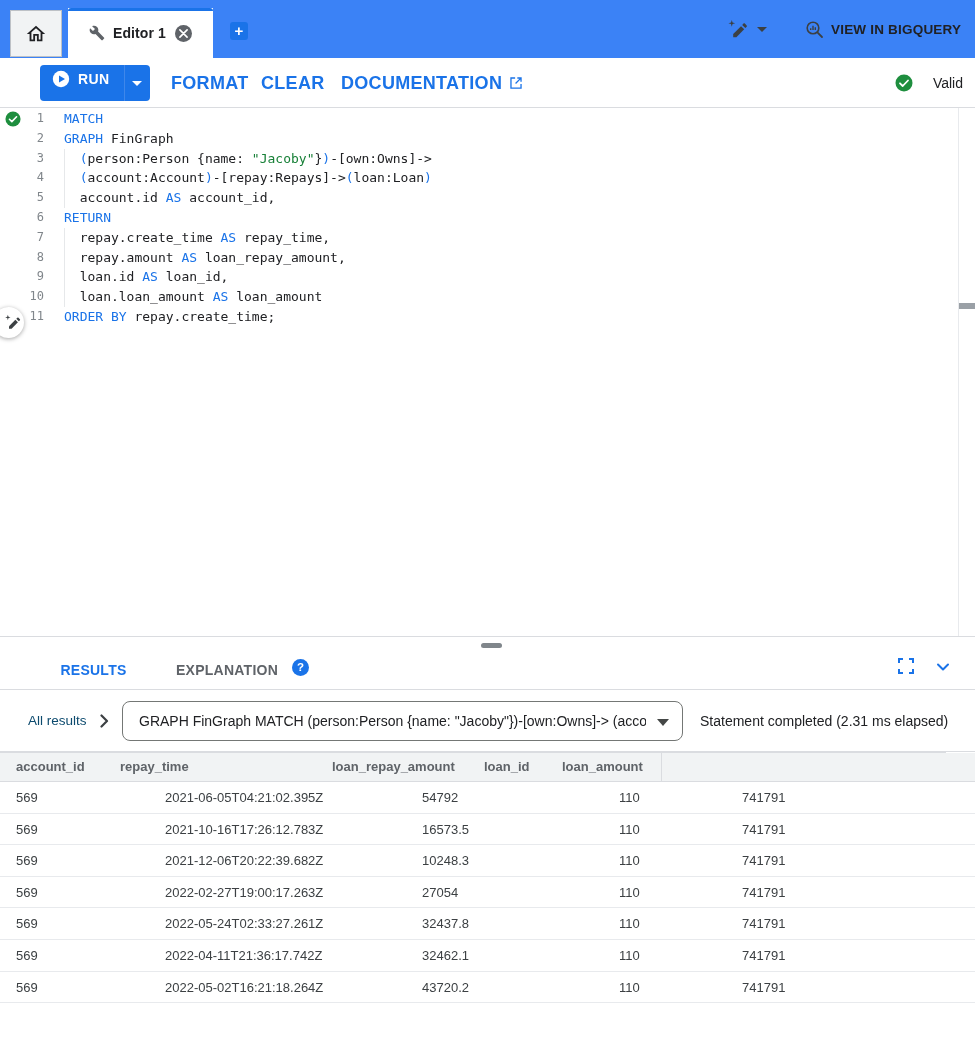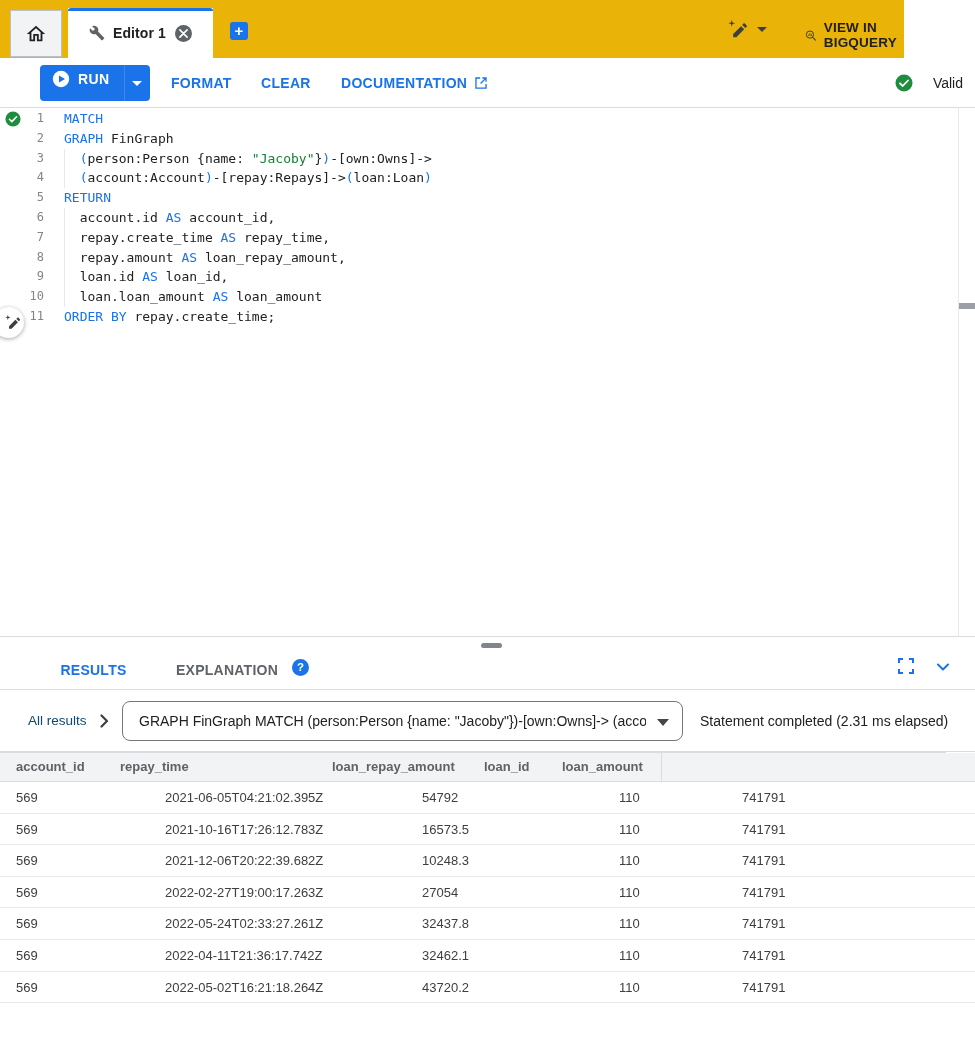--- a/index.html
+++ b/index.html
@@ -1,21 +1,21 @@
 <!DOCTYPE html>
 <html><head>
 <meta charset="utf-8">
 <style>
   * { margin:0; padding:0; box-sizing:border-box; }
   html,body { width:975px; height:1044px; background:#fff; overflow:hidden;
     font-family:"Liberation Sans", sans-serif; color:#202124; }
   #app { position:relative; width:975px; height:1044px; background:#fff; }
 
   
-  #tabbar { position:absolute; top:0; left:0; width:904px; height:58px; background:#eab308; }
+  #tabbar { position:absolute; top:0; left:0; width:975px; height:58px; background:#3b82f6; }
   #home-btn { position:absolute; left:10px; top:10px; width:52px; height:47px;
     background:#f1f3f4; border:1px solid #bdc1c6; display:flex; align-items:center; justify-content:center; cursor:pointer; }
   #editor-tab { position:absolute; left:68px; top:8px; width:145px; height:50px; background:#fff;
     display:flex; align-items:center; padding-left:21px; cursor:pointer; }
   #editor-tab::before { content:""; position:absolute; top:0; left:0; right:0; height:3px; background:#1a73e8; border-radius:3px 3px 0 0; }
   #editor-tab .tab-label { font-size:14px; font-weight:700; margin-left:8px; letter-spacing:.1px; }
   .close-circle { width:17px; height:17px; border-radius:50%; background:#5f6368; margin-left:9px;
     display:flex; align-items:center; justify-content:center; }
   #add-tab { position:absolute; left:230px; top:22px; width:18px; height:18px; background:#1a73e8;
     border-radius:3px; color:#fff; font-size:15px; font-weight:700; line-height:17px; text-align:center; cursor:pointer; }
@@ -24,21 +24,21 @@
   #view-bq { position:absolute; left:805px; top:20px; display:flex; align-items:center; cursor:pointer; }
   #view-bq span { font-size:13.5px; font-weight:600; letter-spacing:.2px; margin-left:7px; color:#202124; }
 
   
   #toolbar { position:absolute; top:58px; left:0; width:975px; height:50px; background:#fff; border-bottom:1px solid #dadce0; }
   #run-btn { position:absolute; left:40px; top:7px; height:36px; display:flex; border-radius:4px; overflow:hidden; cursor:pointer; }
   #run-main { background:#1a73e8; color:#fff; display:flex; align-items:center; padding:0 14px 8px 12px; font-size:14px; font-weight:600; letter-spacing:.4px; }
   #run-main span { margin-left:8px; }
   #run-caret { background:#1a73e8; border-left:1px solid #3f87ea; width:26px; display:flex; align-items:center; justify-content:center; }
   #run-caret .caret-down { border-top-color:#fff; margin-left:0; }
-  .text-btn { position:absolute; top:7px; height:36px; line-height:36px; color:#1a73e8; font-size:14px;
+  .text-btn { position:absolute; top:7px; height:36px; line-height:36px; color:#1a73e8; font-size:18px;
     font-weight:600; letter-spacing:.3px; cursor:pointer; display:flex; align-items:center; }
   #format-btn { left:171px; } #clear-btn { left:261px; } #doc-btn { left:341px; }
   #doc-btn svg { margin-left:7px; }
   #valid-box { position:absolute; right:12px; top:7px; height:36px; display:flex; align-items:center; }
   #valid-box span { font-size:14px; margin-left:20px; color:#202124; }
 
   
   #editor { position:absolute; top:108px; left:0; width:975px; height:529px; background:#fff; border-bottom:1px solid #dadce0; }
   #gutter { position:absolute; left:0; top:1px; width:58px; }
   .gutter-num { height:19.8px; line-height:19.8px; text-align:right; padding-right:14px;
@@ -179,22 +179,22 @@
       </div>
     <svg id="gutter-check" width="16" height="16" viewBox="0 0 18 18">
         <circle cx="9" cy="9" r="8.5" fill="#1e8e3e"></circle>
         <path d="M5 9.3l2.7 2.7L13 6.5" stroke="#fff" stroke-width="1.8" fill="none" stroke-linecap="round" stroke-linejoin="round"></path>
       </svg>
     <div id="code-area">
         <div class="code-line"><span class="tok-kw">MATCH</span></div>
         <div class="code-line"><span class="tok-kw">GRAPH</span><span class="tok-pl"> FinGraph</span></div>
         <div class="code-line guide"><span class="tok-pl">  </span><span class="tok-pr">(</span><span class="tok-pl">person:Person {name: </span><span class="tok-str">"Jacoby"</span><span class="tok-pl">}</span><span class="tok-pr">)</span><span class="tok-pl">-[own:Owns]-&gt;</span></div>
         <div class="code-line guide"><span class="tok-pl">  </span><span class="tok-pr">(</span><span class="tok-pl">account:Account</span><span class="tok-pr">)</span><span class="tok-pl">-[repay:Repays]-&gt;</span><span class="tok-pr">(</span><span class="tok-pl">loan:Loan</span><span class="tok-pr">)</span></div>
+        <div class="code-line guide"><span class="tok-pl">  account.id </span><span class="tok-kw">AS</span><span class="tok-pl"> account_id,</span></div>
         <div class="code-line"><span class="tok-kw">RETURN</span></div>
-        <div class="code-line guide"><span class="tok-pl">  account.id </span><span class="tok-kw">AS</span><span class="tok-pl"> account_id,</span></div>
         <div class="code-line guide"><span class="tok-pl">  repay.create_time </span><span class="tok-kw">AS</span><span class="tok-pl"> repay_time,</span></div>
         <div class="code-line guide"><span class="tok-pl">  repay.amount </span><span class="tok-kw">AS</span><span class="tok-pl"> loan_repay_amount,</span></div>
         <div class="code-line guide"><span class="tok-pl">  loan.id </span><span class="tok-kw">AS</span><span class="tok-pl"> loan_id,</span></div>
         <div class="code-line guide"><span class="tok-pl">  loan.loan_amount </span><span class="tok-kw">AS</span><span class="tok-pl"> loan_amount</span></div>
         <div class="code-line"><span class="tok-kw">ORDER BY</span><span class="tok-pl"> repay.create_time;</span></div>
       </div>
     <div id="overview-ruler">
       <div id="ruler-marker"></div>
     </div>
     <div id="gemini-pen">

